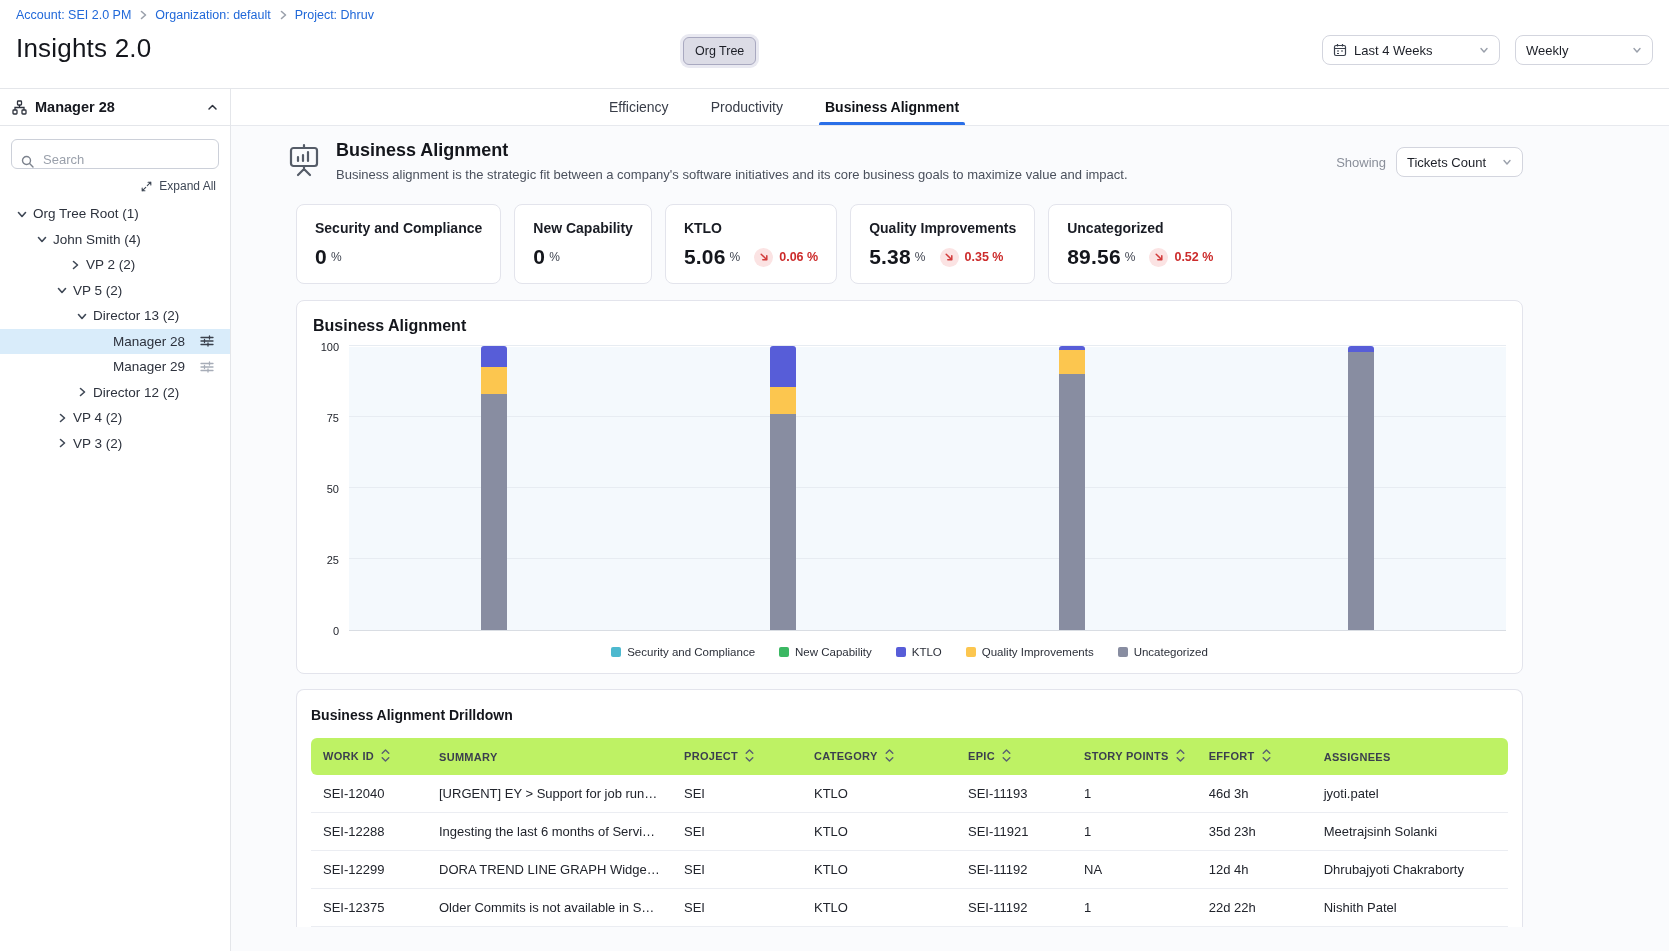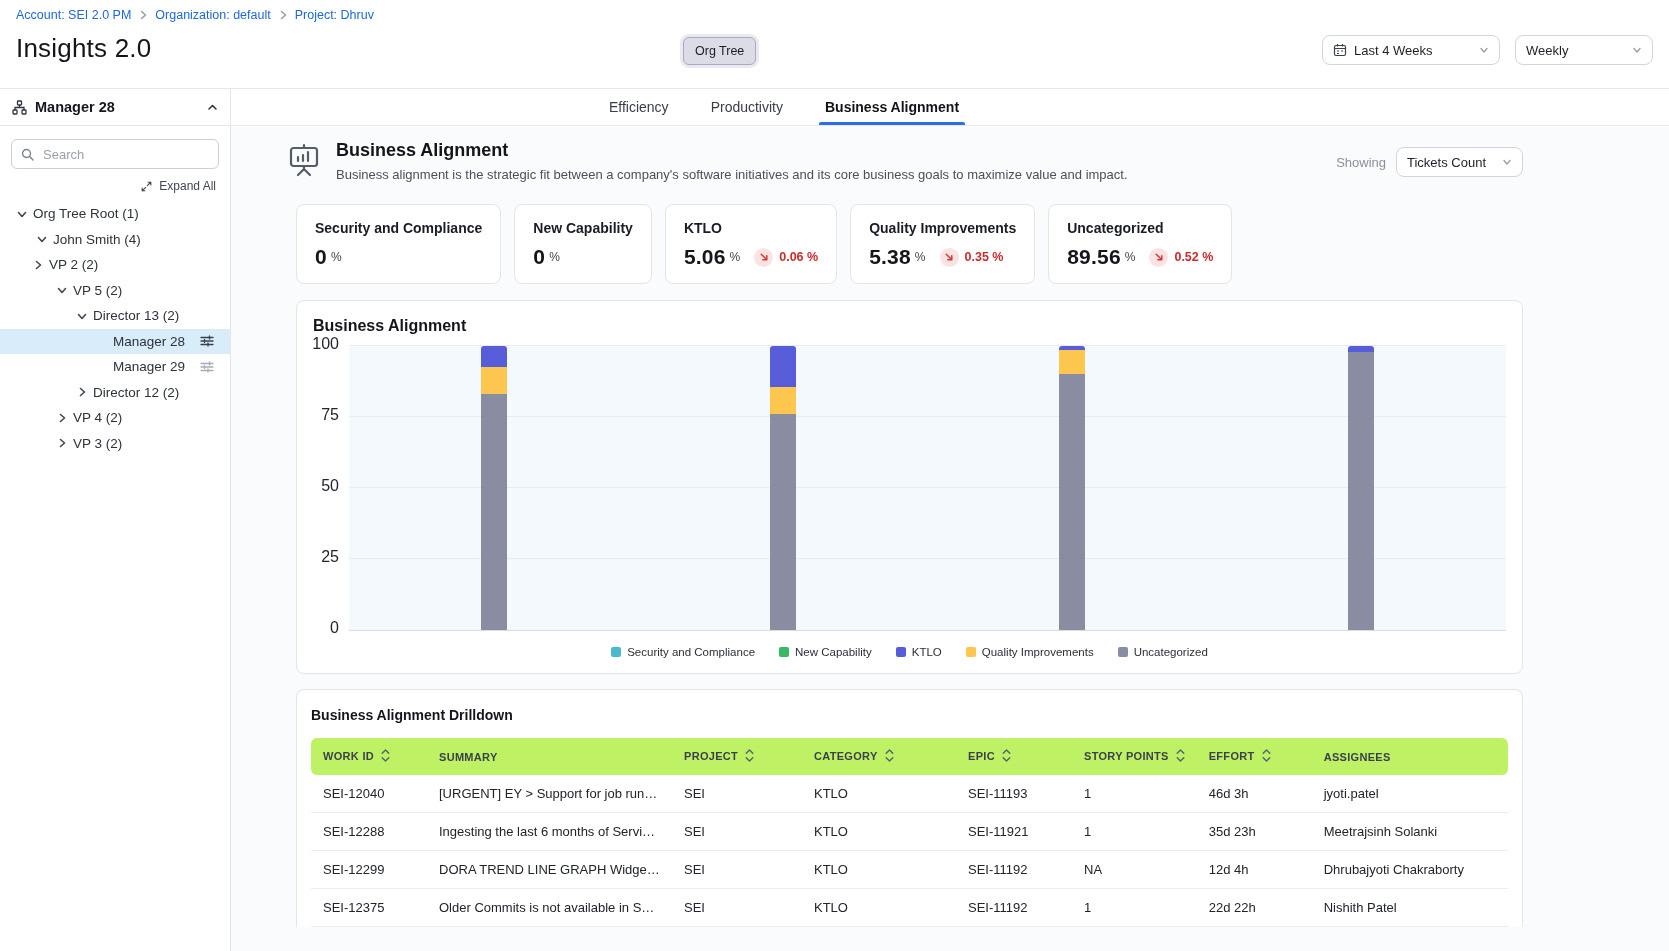--- a/index.html
+++ b/index.html
@@ -24,21 +24,21 @@
   .select .chev { margin-left:auto; display:flex; }
   .select.daterange { width:178px; }
   .select.weekly { width:138px; }
   .select.tickets { width:127px; }
   
   .workspace { position:absolute; top:88px; left:0; right:0; bottom:0; border-top:1px solid #e4e6ea; display:flex; }
   .sidebar { width:231px; flex:none; background:#fff; border-right:1px solid #e4e6ea; }
   .sidebar-header { height:37px; border-bottom:1px solid #e4e6ea; display:flex; align-items:center; gap:8px; padding:0 12px;
     font-size:14.5px; font-weight:700; color:#16181f; }
   .sb-chev { margin-left:auto; display:flex; cursor:pointer; }
-  .search-box { margin:13px 11px 0; height:30px; border:1px solid #ccd0d9; border-radius:6px; display:flex; align-items:center;
+  .search-box { margin:13px 11px 0; height:30px; border:1px solid #ccd0d9; border-radius:6px; display:flex; align-items:flex-end;
     padding:0 9px; gap:7px; background:#fff; }
   .search-box input { border:none; outline:none; font-size:13px; width:100%; color:#333; font-family:inherit; background:transparent; }
   .search-box input::placeholder { color:#9aa0ab; }
   .expand-all { display:flex; justify-content:flex-end; align-items:center; gap:7px; margin:10px 14px 4px; font-size:12px;
     color:#3f4856; cursor:pointer; }
   .tree { margin-top:8px; }
   .tree-row { height:25.5px; display:flex; align-items:center; font-size:13.5px; color:#2d323d; cursor:pointer; position:relative; }
   .tree-row.selected { background:#d9ecfa; }
   .tree-chevron { width:16px; height:16px; display:flex; align-items:center; justify-content:center; flex:none; }
   .tree-label { margin-left:3px; white-space:nowrap; }
@@ -67,21 +67,21 @@
   .stat-value { font-size:21px; font-weight:700; color:#14161c; letter-spacing:.2px; }
   .stat-unit { font-size:12px; color:#3f4450; margin-left:4px; }
   .trend-badge { width:19px; height:19px; border-radius:50%; background:#fbe3e3; display:flex; align-items:center; justify-content:center;
     margin-left:14px; flex:none; }
   .stat-delta { font-size:12.5px; font-weight:700; color:#cc2b2b; margin-left:6px; white-space:nowrap; }
   
   .chart-card { background:#fff; border:1px solid #e3e4ec; border-radius:8px; margin-top:16px; padding:16px 16px 12px; }
   .chart-title { font-size:16px; font-weight:700; color:#14161c; }
   .chart-body { display:flex; margin-top:12px; }
   .y-axis { width:36px; position:relative; flex:none; }
-  .ytick { position:absolute; right:10px; font-size:16px; color:#23262e; }
+  .ytick { position:absolute; right:10px; font-size:11px; color:#23262e; }
   .plot-wrap { flex:1; min-width:0; }
   .plot-area { position:relative; height:284px; background:#f4f9fd; border-bottom:1px solid #d9dde3; }
   .gridline { position:absolute; left:0; right:0; height:1px; background:#e7ecf2; }
   .bar { position:absolute; bottom:0; width:26px; display:flex; flex-direction:column; }
   .bar .seg:first-child { border-radius:3px 3px 0 0; }
   .x-labels { display:flex; margin-top:13px; }
   .x-label { width:25%; text-align:center; font-size:11px; color:#2b2f39; }
   .chart-legend { display:flex; justify-content:center; gap:24px; margin-top:15px; padding-bottom:3px; }
   .legend-item { display:flex; align-items:center; gap:6px; font-size:11.5px; color:#2b2f39; cursor:pointer; }
   .legend-swatch { width:10px; height:10px; border-radius:2px; flex:none; }
@@ -190,21 +190,21 @@
           <span class="tree-label">Org Tree Root (1)</span>
         </div>
         <div class="tree-row" style="padding-left: 34px;">
           <span class="tree-chevron">
             <svg width="10" height="10" viewBox="0 0 10 10">
               <path d="M1.5 3.5 L5 7.5 L8.5 3.5" fill="none" stroke="#3f4856" stroke-width="1.6" stroke-linecap="round" stroke-linejoin="round"></path>
             </svg>
           </span>
           <span class="tree-label">John Smith (4)</span>
         </div>
-        <div class="tree-row" style="padding-left: 30px;">
+        <div class="tree-row" style="padding-left: 67px;">
           <span class="tree-chevron">
             <svg width="10" height="10" viewBox="0 0 10 10">
               <path d="M3.5 1.5 L7.5 5 L3.5 8.5" fill="none" stroke="#3f4856" stroke-width="1.6" stroke-linecap="round" stroke-linejoin="round"></path>
             </svg>
           </span>
           <span class="tree-label">VP 2 (2)</span>
         </div>
         <div class="tree-row" style="padding-left: 54px;">
           <span class="tree-chevron">
             <svg width="10" height="10" viewBox="0 0 10 10">

